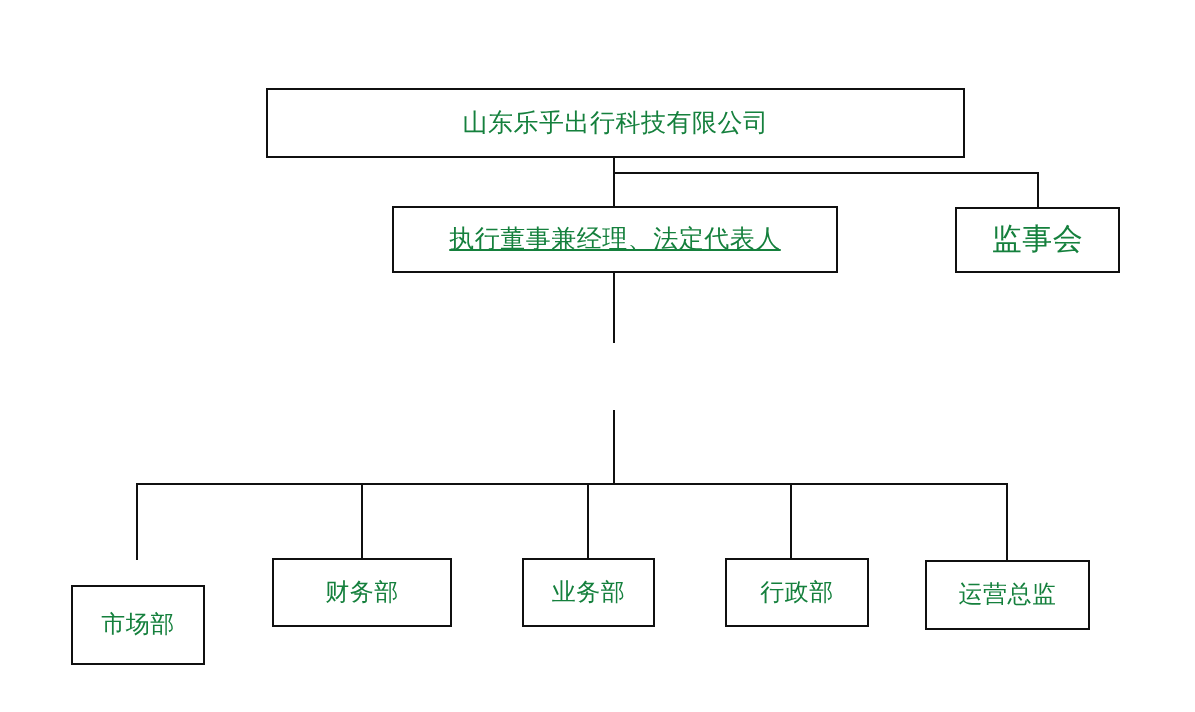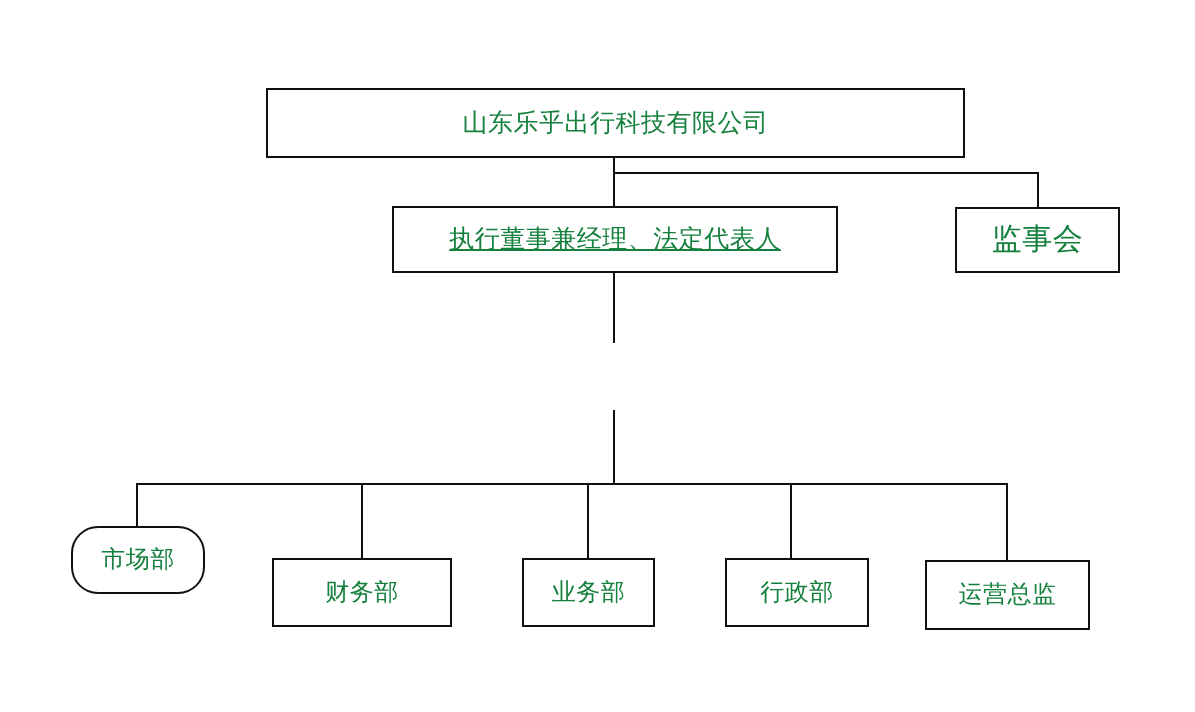--- a/index.html
+++ b/index.html
@@ -80,21 +80,21 @@
 
   <div class="node lvl-exec" style="left:392px; top:206px; width:446px; height:67px;">
     <span class="label">执行董事兼经理、法定代表人</span>
   </div>
 
   <div class="node lvl-sup" style="left:955px; top:207px; width:165px; height:66px;">
     <span class="label">监事会</span>
   </div>
 
 
-  <div class="node lvl-dept" style="left:71px; top:526px; width:134px; height:68px;border-radius:27px;">
+  <div class="node lvl-dept" style="left:71px; top:585px; width:134px; height:80px;">
     <span class="label">市场部</span>
   </div>
 
   <div class="node lvl-dept" style="left:522px; top:558px; width:133px; height:69px;">
     <span class="label">业务部</span>
   </div>
 
   <div class="node lvl-dept" style="left:272px; top:558px; width:180px; height:69px;">
     <span class="label">财务部</span>
   </div>

